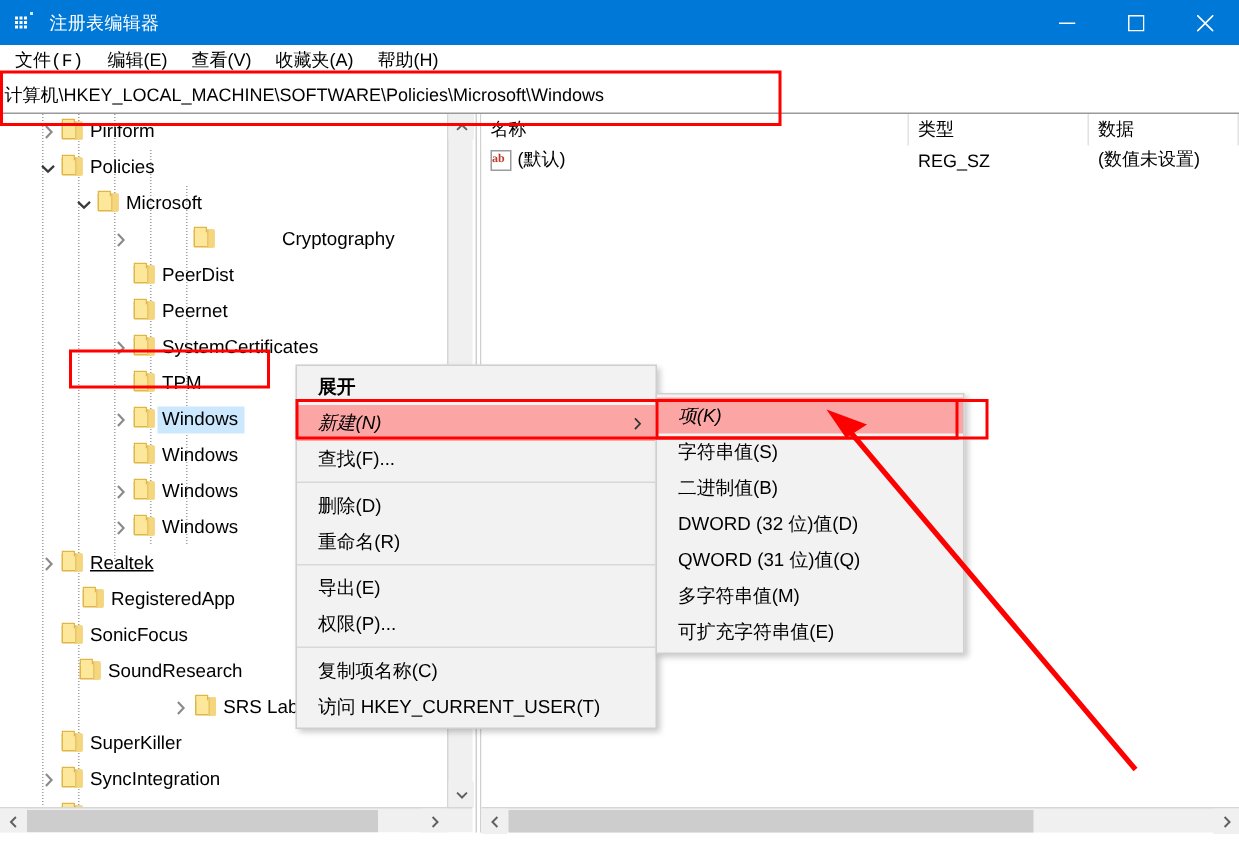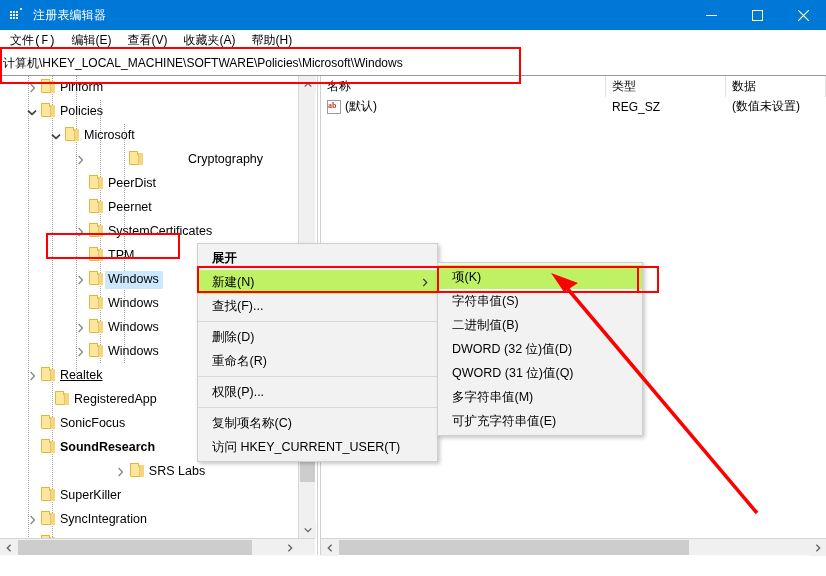--- a/index.html
+++ b/index.html
@@ -165,21 +165,21 @@
   .ctxmenu {
     position: absolute; background: #f2f2f2; border: 1px solid #cfcfcf;
     box-shadow: 2px 2px 4px rgba(0,0,0,.22);
     font-size: 12.5px; color: #000; padding: 2px 0;
   }
   .ctxitem {
     height: 24px; display: flex; align-items: center; padding: 0 10px 0 14px;
     white-space: nowrap; position: relative;
   }
   .ctxitem.bold { font-weight: bold; }
-  .ctxitem.hl { background: #bef264; }
+  .ctxitem.hl { background: #fca5a5; font-style: italic; }
   .ctxitem .sub {
     position: absolute; right: 9px; top: 0; height: 24px;
     display: flex; align-items: center;
   }
   .ctxsep { height: 1px; background: #d8d8d8; margin: 3px 0; }
 
   
   .annot {
     position: absolute; border: 2px solid #ff0000; pointer-events: none;
   }
@@ -378,21 +378,21 @@
           </div>
           <div class="label-wrap">RegisteredApp</div>
         </div>
         <div class="trow" style="padding-left: 24px;">
           <div class="twisty"></div>
           <div class="folder">
             <i></i>
           </div>
           <div class="label-wrap">SonicFocus</div>
         </div>
-        <div class="trow" style="padding-left: 24px; font-weight: bold;">
+        <div class="trow" style="padding-left: 36px;">
           <div class="twisty"></div>
           <div class="folder">
             <i></i>
           </div>
           <div class="label-wrap">SoundResearch</div>
         </div>
         <div class="trow" style="padding-left: 24px; justify-content: center;">
           <div class="twisty">
             <svg width="7" height="10" viewBox="0 0 7 10">
               <path d="M1.6 1 L5.4 5 L1.6 9" fill="none" stroke="#8a8a8a" stroke-width="1.4"></path>
@@ -513,20 +513,23 @@
       </div>
       <div class="ctxsep"></div>
       <div class="ctxitem">
         <span>删除(D)</span>
       </div>
       <div class="ctxitem">
         <span>重命名(R)</span>
       </div>
       <div class="ctxsep"></div>
       <div class="ctxitem">
+        <span>导出(E)</span>
+      </div>
+      <div class="ctxitem">
         <span>权限(P)...</span>
       </div>
       <div class="ctxsep"></div>
       <div class="ctxitem">
         <span>复制项名称(C)</span>
       </div>
       <div class="ctxitem">
         <span>访问 HKEY_CURRENT_USER(T)</span>
       </div>
     </div>

